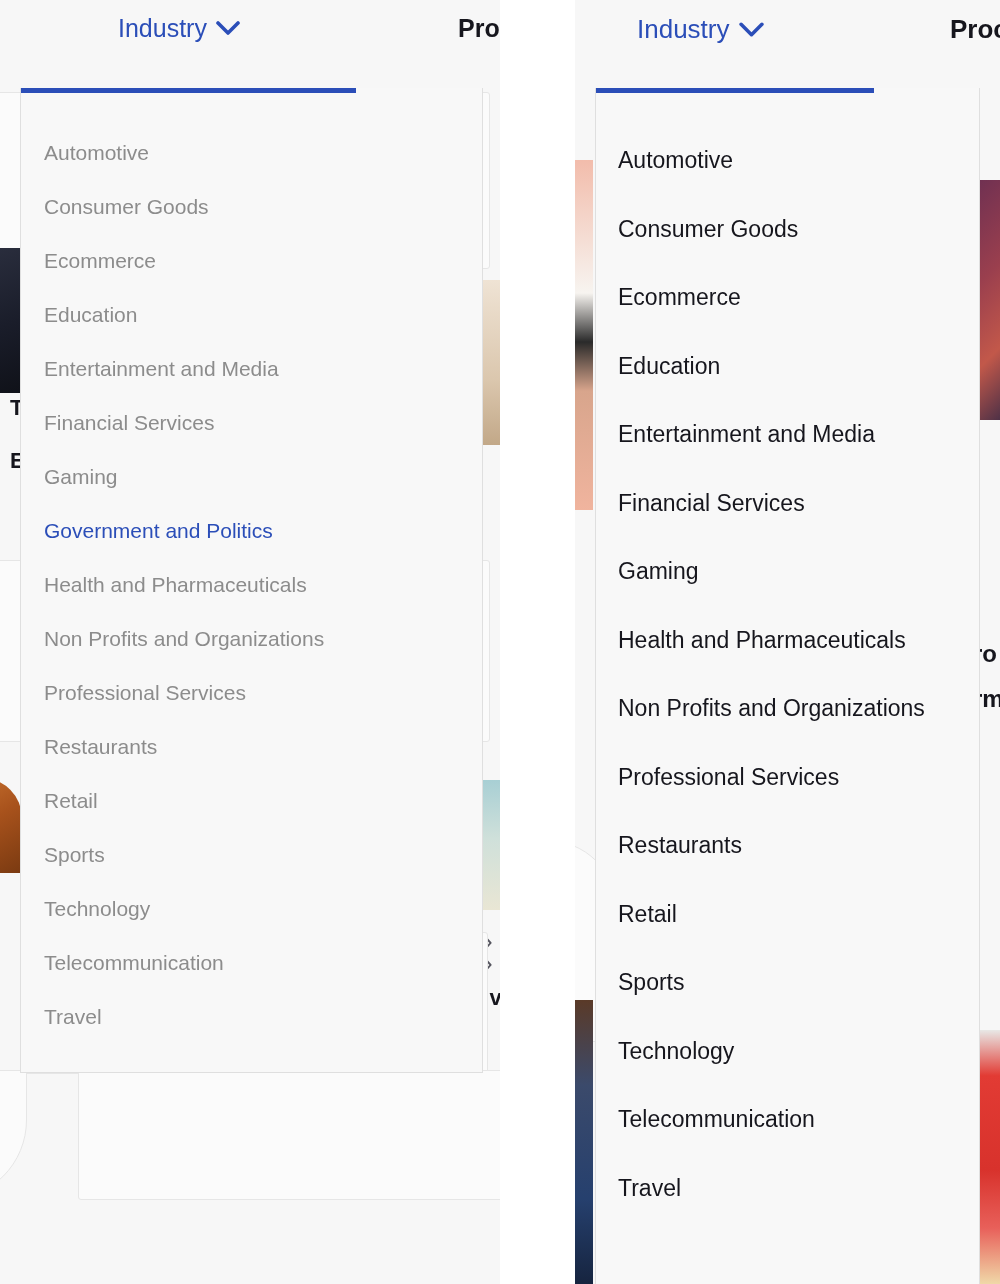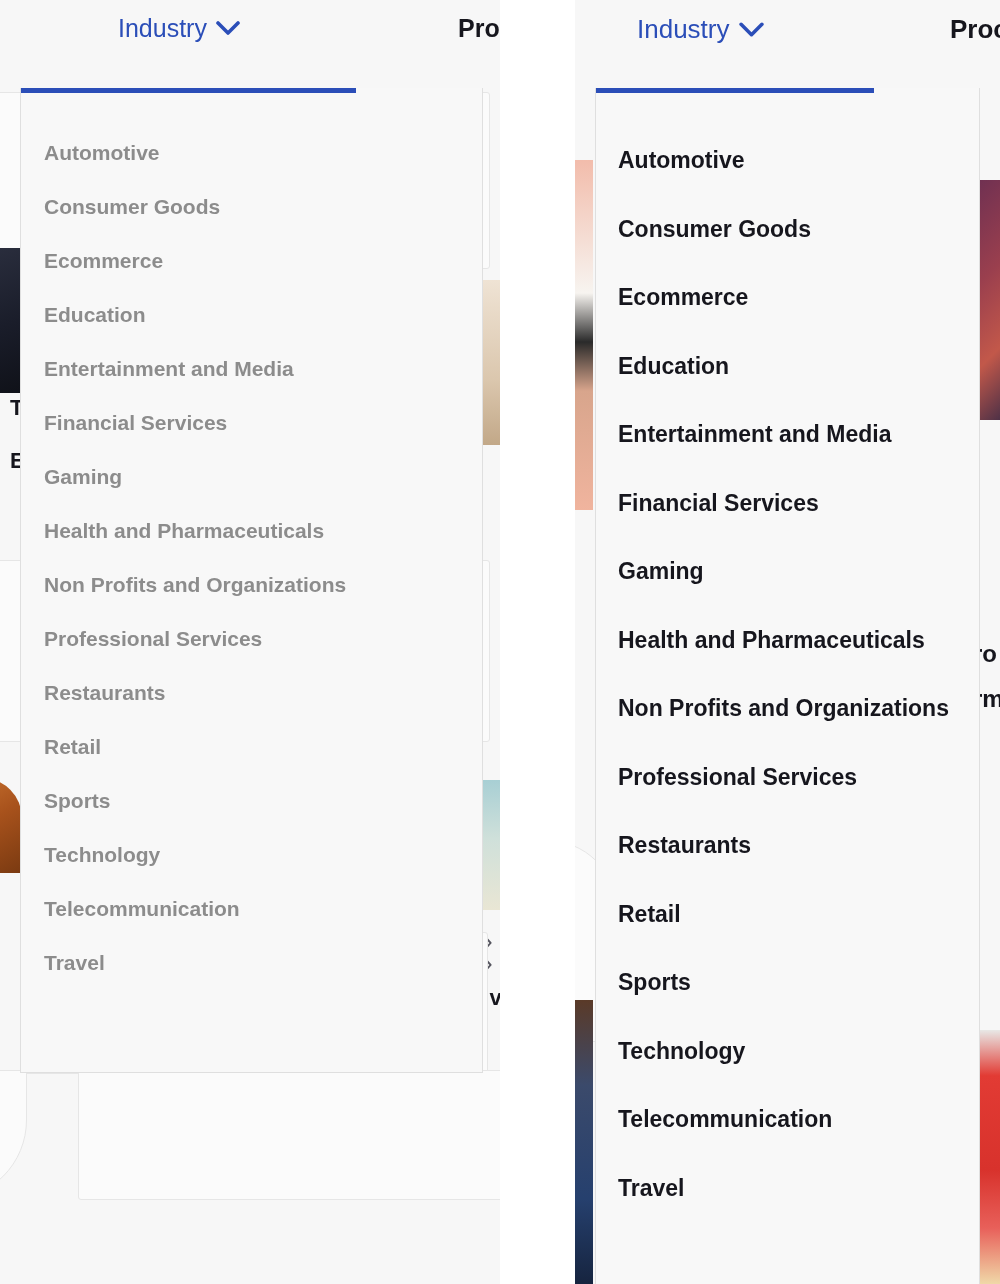--- a/index.html
+++ b/index.html
@@ -49,21 +49,21 @@
   }
   .dd-accent{
     position:absolute;top:0;left:0;height:5px;
     background:#2b4eb8;
     z-index:7;
   }
   .dd-list{list-style:none;margin:0;padding:0;}
   .dd-item{
     white-space:nowrap;
     color:#8c8c8c;
-    font-weight:700;
+    font-weight:400;
   }
   .dd-item.is-active{color:#2b4eb8;}
 
   
   .panel-left .dropdown{left:20px;top:88px;width:463px;height:985px;}
   .panel-left .dd-accent{width:335px;}
   .panel-left .dd-list{padding:38px 0 0 23px;}
   .panel-left .dd-item{font-size:21px;line-height:54px;height:54px;}
 
   
@@ -133,20 +133,75 @@
       <div class="filter filter-industry">
         <span>Industry</span>
         <span class="chev">
           <svg width="24" height="15" viewBox="0 0 24 15" aria-hidden="true">
             <path d="M2 2 L12 12 L22 2" fill="none" stroke="#2b4eb8" stroke-width="3.6" stroke-linecap="round" stroke-linejoin="round"></path>
           </svg>
         </span>
       </div>
       <div class="filter filter-product is-dark">
         <span>Prod</span>
+      </div>
+    </div>
+
+    <div class="dropdown">
+      <div class="dd-accent"></div>
+      <ul class="dd-list">
+        <li class="dd-item">Automotive</li>
+        <li class="dd-item">Consumer Goods</li>
+        <li class="dd-item">Ecommerce</li>
+        <li class="dd-item">Education</li>
+        <li class="dd-item">Entertainment and Media</li>
+        <li class="dd-item">Financial Services</li>
+        <li class="dd-item">Gaming</li>
+        <li class="dd-item is-active">Government and Politics</li>
+        <li class="dd-item">Health and Pharmaceuticals</li>
+        <li class="dd-item">Non Profits and Organizations</li>
+        <li class="dd-item">Professional Services</li>
+        <li class="dd-item">Restaurants</li>
+        <li class="dd-item">Retail</li>
+        <li class="dd-item">Sports</li>
+        <li class="dd-item">Technology</li>
+        <li class="dd-item">Telecommunication</li>
+        <li class="dd-item">Travel</li>
+      </ul>
+    </div>
+  </section>
+
+  <div class="gutter"></div>
+
+  <section class="panel panel-right">
+
+    <div class="bg">
+      <div class="bg-thumb img-pinkband" style="left:-34px;top:160px;width:52px;height:350px;">
+
+        <span class="thumb-label" style="left:20px;top:88px;font-size:8px;">ore</span>
+      </div>
+      <div class="bg-thumb img-tile" style="left:393px;top:180px;width:45px;height:240px;"></div>
+      <div class="bg-text" style="left:398px;top:640px;font-size:24px;">ro</div>
+      <div class="bg-text" style="left:398px;top:685px;font-size:24px;">rm</div>
+      <div class="bg-card" style="left:-120px;top:840px;width:160px;height:200px;border-radius:0 70px 0 0;"></div>
+      <div class="bg-thumb img-denim" style="left:-34px;top:1000px;width:52px;height:284px;"></div>
+      <div class="bg-thumb img-bottle" style="left:390px;top:1030px;width:48px;height:254px;"></div>
+    </div>
+
+    <div class="topbar">
+      <div class="filter filter-industry">
+        <span>Industry</span>
+        <span class="chev">
+          <svg width="25" height="16" viewBox="0 0 24 15" aria-hidden="true">
+            <path d="M2 2 L12 12 L22 2" fill="none" stroke="#2b4eb8" stroke-width="3.4" stroke-linecap="round" stroke-linejoin="round"></path>
+          </svg>
+        </span>
+      </div>
+      <div class="filter filter-product is-dark">
+        <span>Proc</span>
       </div>
     </div>
 
     <div class="dropdown">
       <div class="dd-accent"></div>
       <ul class="dd-list">
         <li class="dd-item">Automotive</li>
         <li class="dd-item">Consumer Goods</li>
         <li class="dd-item">Ecommerce</li>
         <li class="dd-item">Education</li>
@@ -159,67 +214,13 @@
         <li class="dd-item">Restaurants</li>
         <li class="dd-item">Retail</li>
         <li class="dd-item">Sports</li>
         <li class="dd-item">Technology</li>
         <li class="dd-item">Telecommunication</li>
         <li class="dd-item">Travel</li>
       </ul>
     </div>
   </section>
 
-  <div class="gutter"></div>
-
-  <section class="panel panel-right">
-
-    <div class="bg">
-      <div class="bg-thumb img-pinkband" style="left:-34px;top:160px;width:52px;height:350px;">
-
-        <span class="thumb-label" style="left:20px;top:88px;font-size:8px;">ore</span>
-      </div>
-      <div class="bg-thumb img-tile" style="left:393px;top:180px;width:45px;height:240px;"></div>
-      <div class="bg-text" style="left:398px;top:640px;font-size:24px;">ro</div>
-      <div class="bg-text" style="left:398px;top:685px;font-size:24px;">rm</div>
-      <div class="bg-card" style="left:-120px;top:840px;width:160px;height:200px;border-radius:0 70px 0 0;"></div>
-      <div class="bg-thumb img-denim" style="left:-34px;top:1000px;width:52px;height:284px;"></div>
-      <div class="bg-thumb img-bottle" style="left:390px;top:1030px;width:48px;height:254px;"></div>
-    </div>
-
-    <div class="topbar">
-      <div class="filter filter-industry">
-        <span>Industry</span>
-        <span class="chev">
-          <svg width="25" height="16" viewBox="0 0 24 15" aria-hidden="true">
-            <path d="M2 2 L12 12 L22 2" fill="none" stroke="#2b4eb8" stroke-width="3.4" stroke-linecap="round" stroke-linejoin="round"></path>
-          </svg>
-        </span>
-      </div>
-      <div class="filter filter-product is-dark">
-        <span>Proc</span>
-      </div>
-    </div>
-
-    <div class="dropdown">
-      <div class="dd-accent"></div>
-      <ul class="dd-list">
-        <li class="dd-item">Automotive</li>
-        <li class="dd-item">Consumer Goods</li>
-        <li class="dd-item">Ecommerce</li>
-        <li class="dd-item">Education</li>
-        <li class="dd-item">Entertainment and Media</li>
-        <li class="dd-item">Financial Services</li>
-        <li class="dd-item">Gaming</li>
-        <li class="dd-item">Health and Pharmaceuticals</li>
-        <li class="dd-item">Non Profits and Organizations</li>
-        <li class="dd-item">Professional Services</li>
-        <li class="dd-item">Restaurants</li>
-        <li class="dd-item">Retail</li>
-        <li class="dd-item">Sports</li>
-        <li class="dd-item">Technology</li>
-        <li class="dd-item">Telecommunication</li>
-        <li class="dd-item">Travel</li>
-      </ul>
-    </div>
-  </section>
-
 </div>
 
 </body></html>

